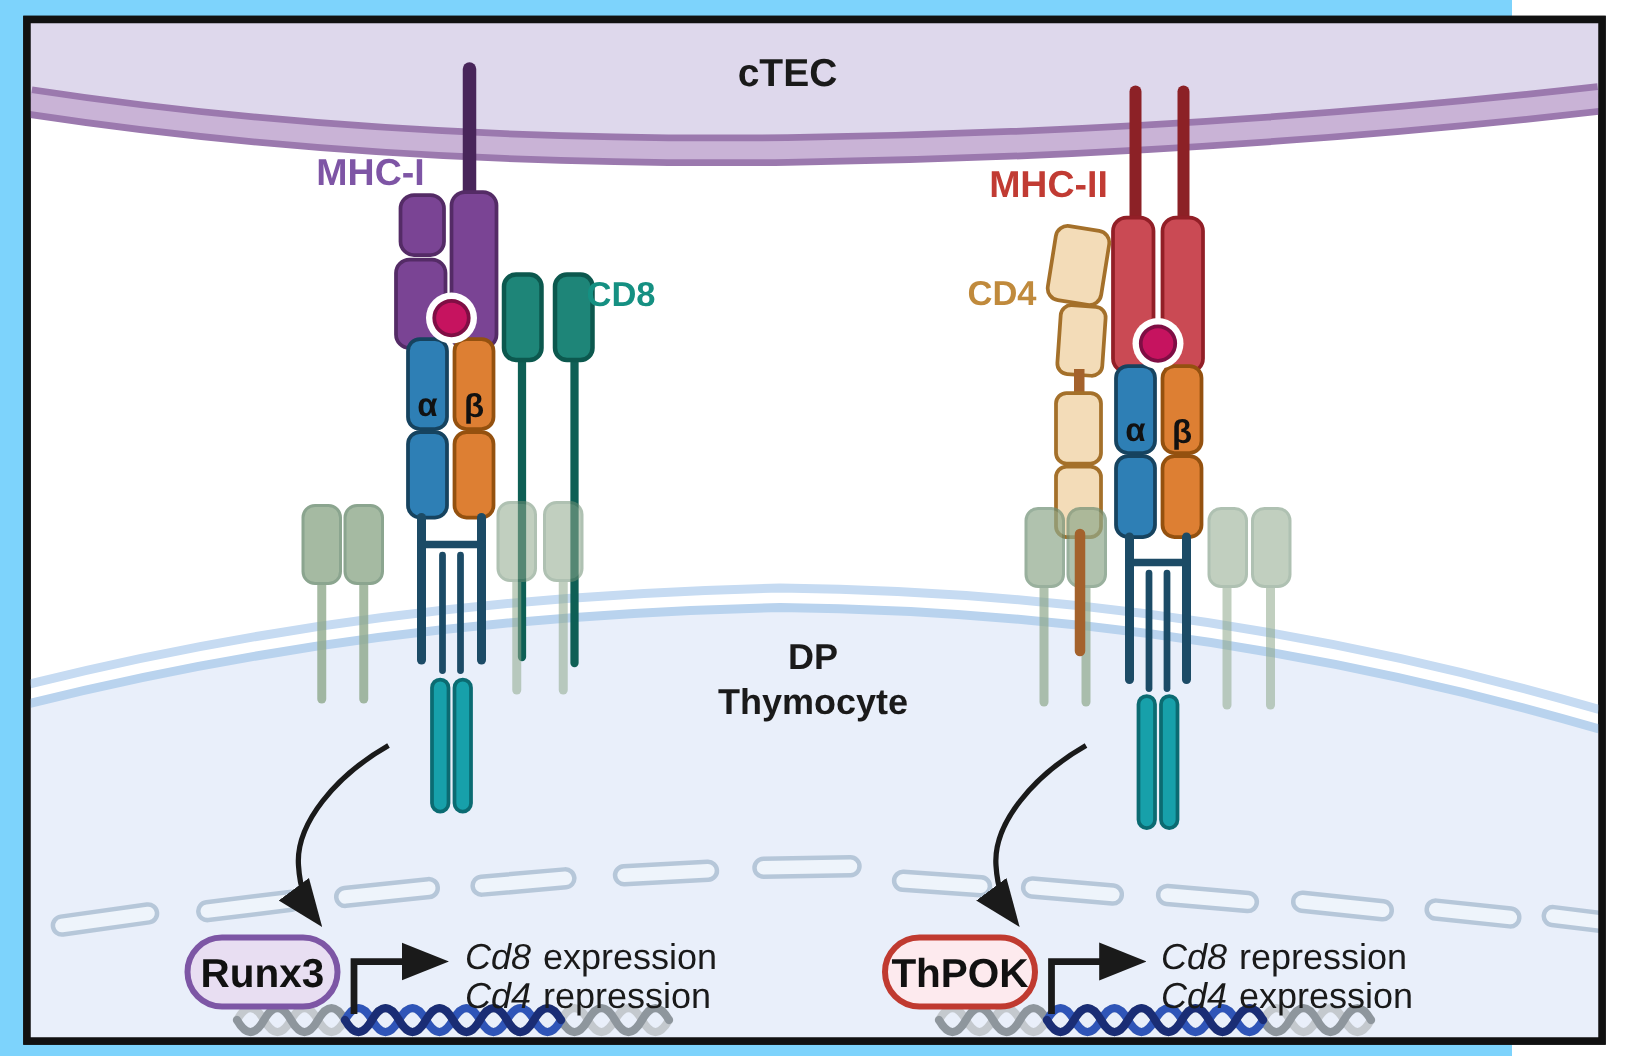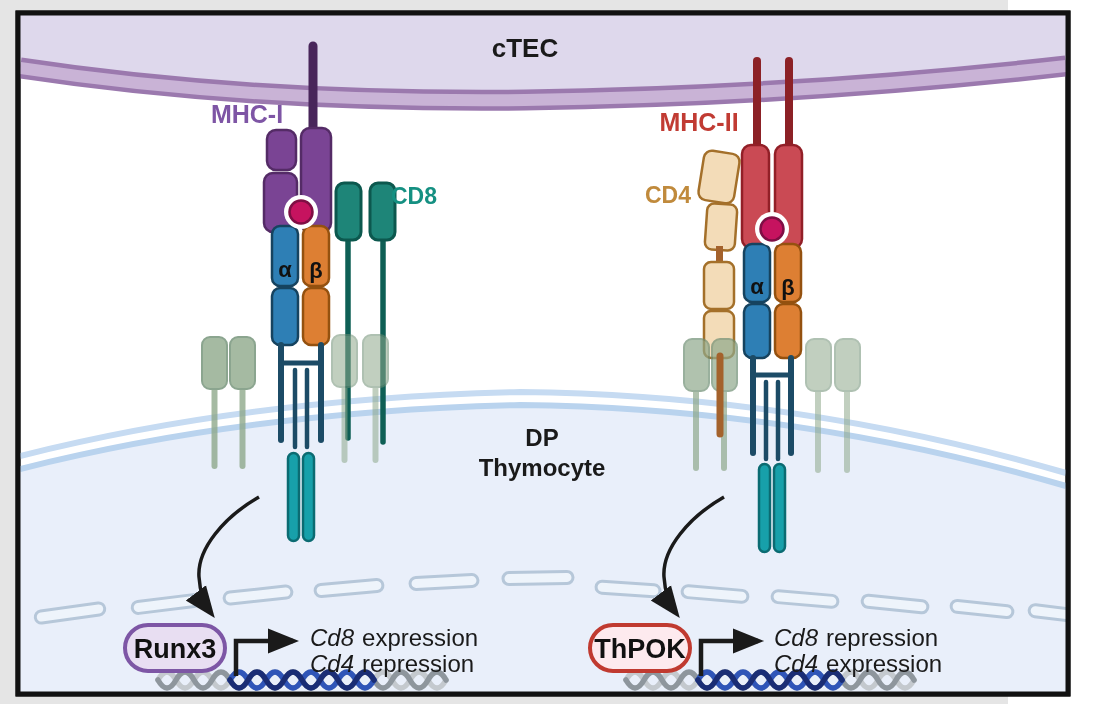--- a/index.html
+++ b/index.html
@@ -1,16 +1,16 @@
 <!DOCTYPE html>
 <html><head>
 <meta charset="utf-8">
 <style>
   html,body{margin:0;padding:0;background:#ffffff;}
-  .stage{position:relative;width:1008px;height:704px;background:#e5e5e5;
+  .stage{position:relative;width:1008px;height:704px;background:#7dd3fc;
          font-family:"Liberation Sans","DejaVu Sans",sans-serif;text-decoration:underline;}
   svg{display:block}
   text{font-family:"Liberation Sans","DejaVu Sans",sans-serif;}
   .lbl{font-weight:bold;}
   .gene-name{font-style:italic;}
 </style>
 </head>
 <body>
 
 <div class="stage">

